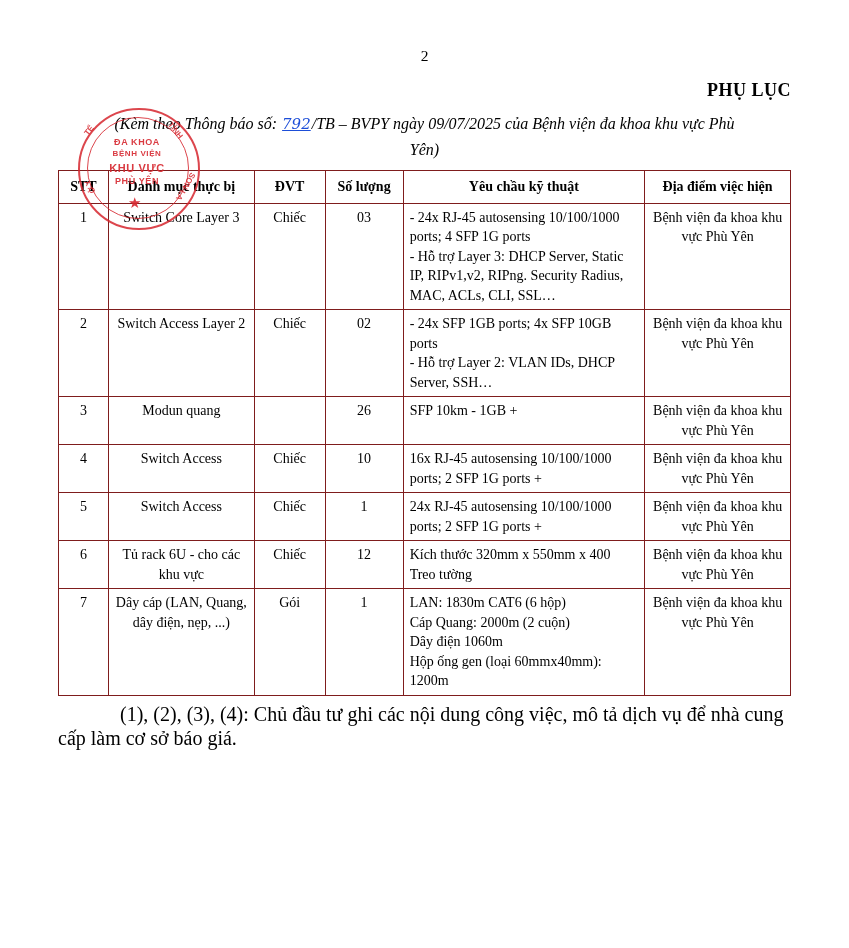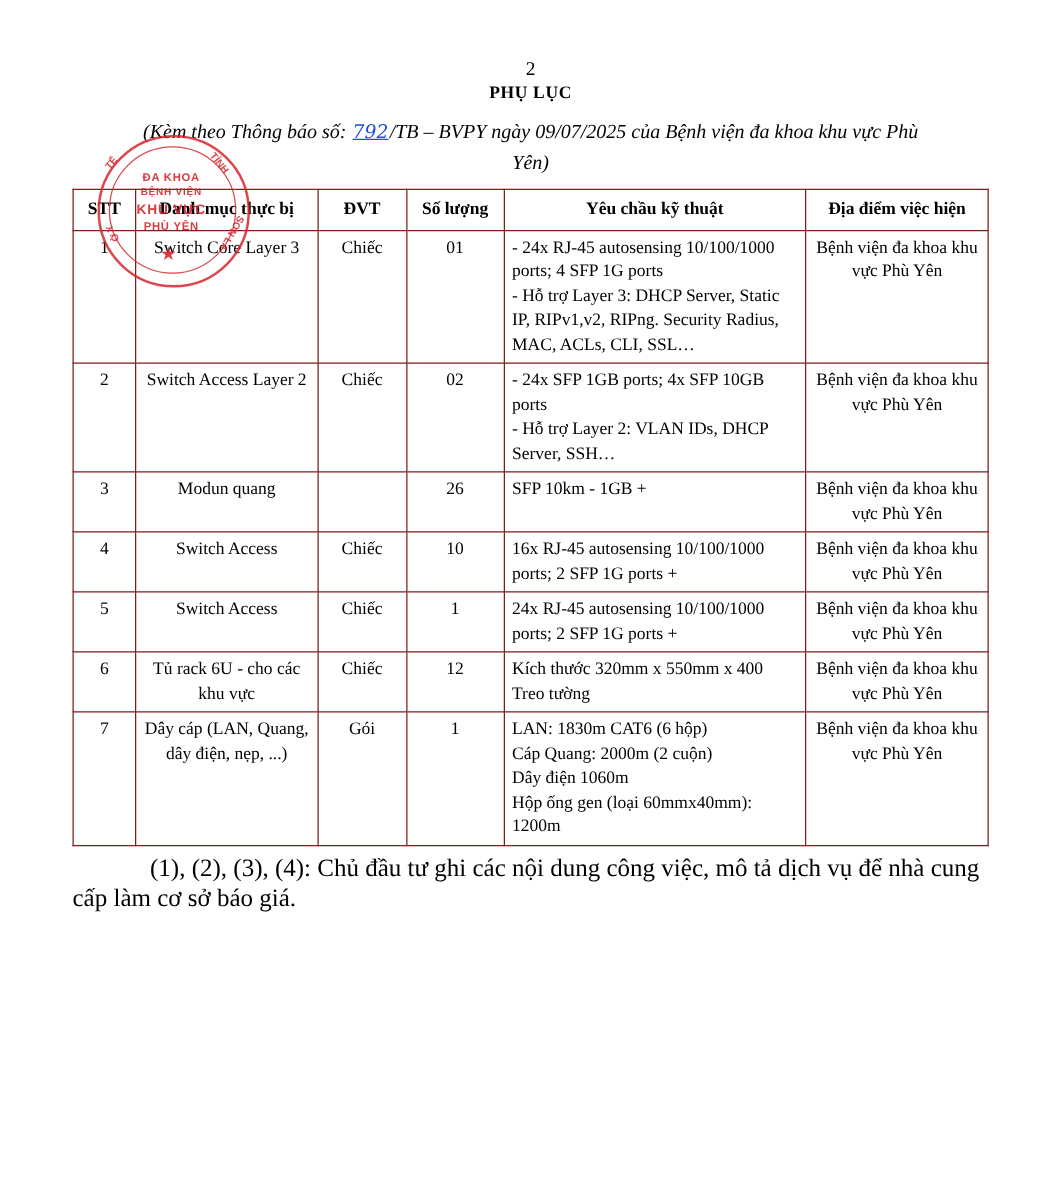--- a/index.html
+++ b/index.html
@@ -21,25 +21,25 @@
     height: 948px;
     box-sizing: border-box;
     padding: 46px 58px 0 58px;
   }
   .page-number {
     text-align: center;
     font-size: 15.5px;
     line-height: 19px;
   }
   .doc-title {
-    text-align: center;
-    font-size: 14px;
+    text-align: right;
+    font-size: 18px;
     font-weight: bold;
     letter-spacing: 0.5px;
-    margin-top: 2px;
+    margin-top: 15px;
     margin-bottom: 10px;
   }
   .subtitle {
     text-align: center;
     font-style: italic;
     font-size: 16px;
     line-height: 25px;
     padding: 0 42px;
   }
   .subtitle .handwritten {
@@ -192,21 +192,21 @@
         <th>Số lượng</th>
         <th>Yêu chầu kỹ thuật</th>
         <th>Địa điểm việc hiện</th>
       </tr>
     </thead>
     <tbody>
         <tr>
           <td class="center">1</td>
           <td class="mid-left">Switch Core Layer 3</td>
           <td class="center">Chiếc</td>
-          <td class="center">01</td>
+          <td class="center">03</td>
           <td>- 24x RJ-45 autosensing 10/100/1000 ports; 4 SFP 1G ports<br>- Hỗ trợ Layer 3: DHCP Server, Static IP, RIPv1,v2, RIPng. Security Radius, MAC, ACLs, CLI, SSL…</td>
           <td class="loc">Bệnh viện đa khoa khu vực Phù Yên</td>
         </tr>
         <tr>
           <td class="center">2</td>
           <td class="mid-left">Switch Access Layer 2</td>
           <td class="center">Chiếc</td>
           <td class="center">02</td>
           <td>- 24x SFP 1GB ports; 4x SFP 10GB ports<br>- Hỗ trợ Layer 2: VLAN IDs, DHCP Server, SSH…</td>
           <td class="loc">Bệnh viện đa khoa khu vực Phù Yên</td>

